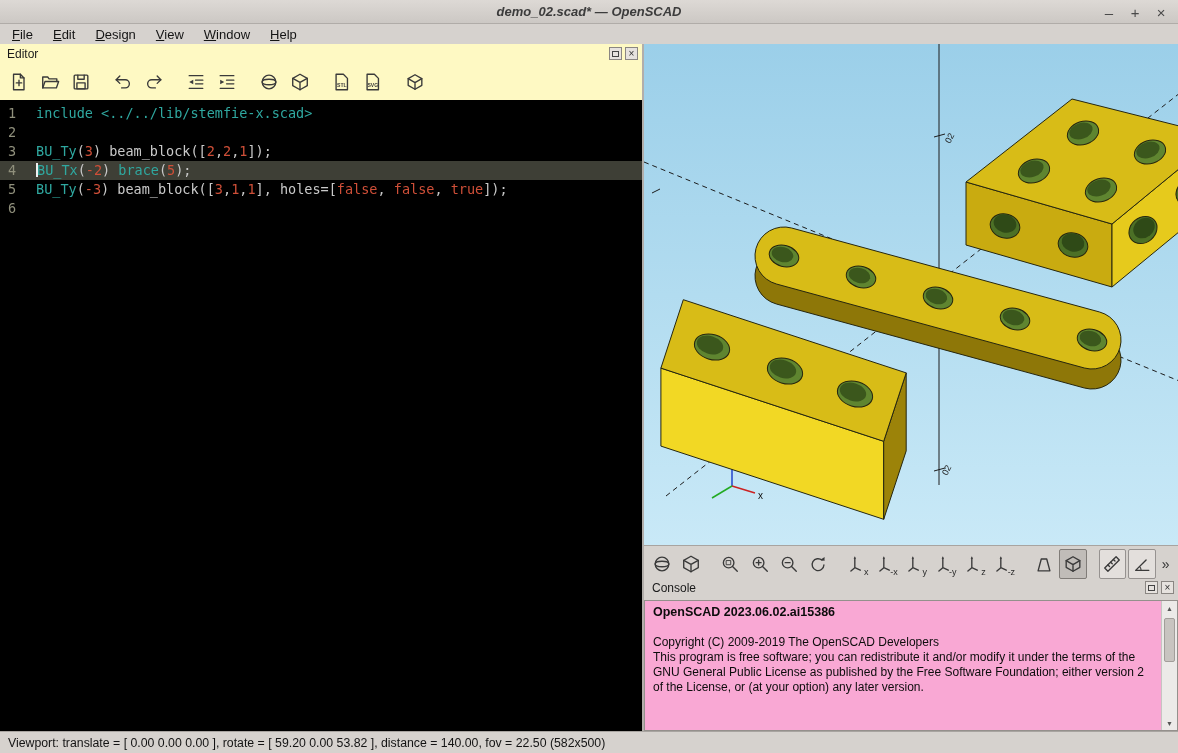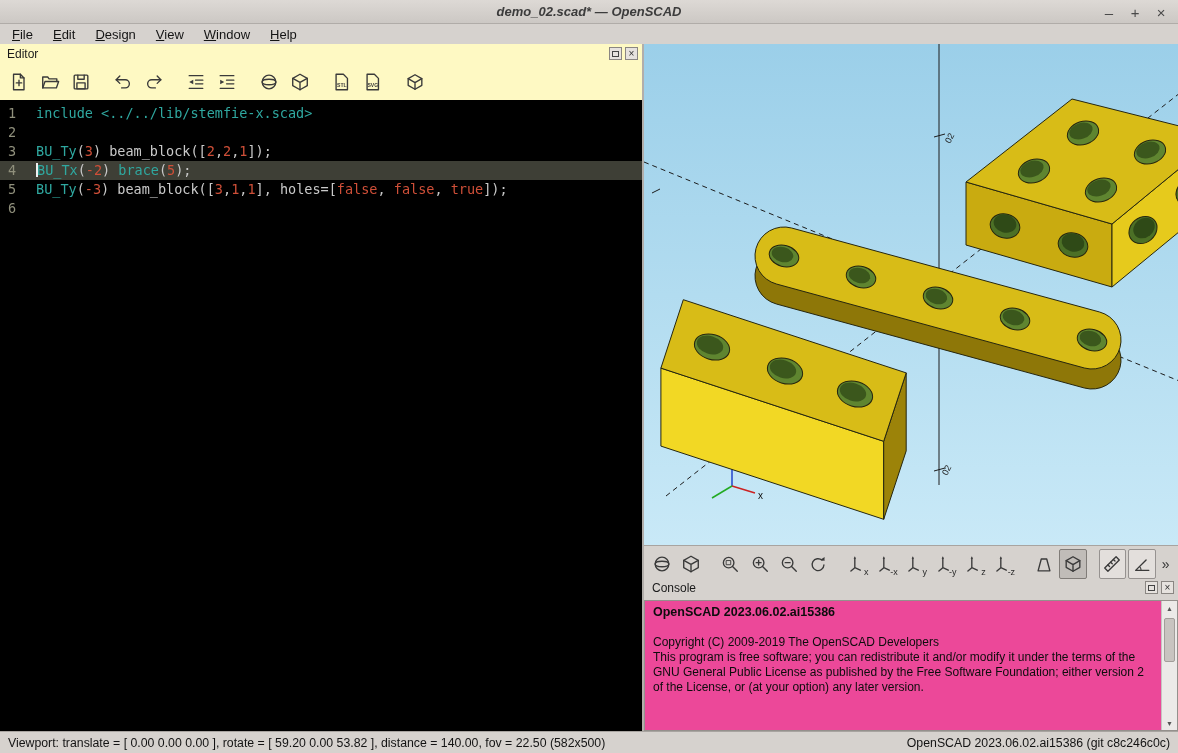--- a/index.html
+++ b/index.html
@@ -68,21 +68,21 @@
   .vtool-btn.boxed{border:1px solid #969290;background:#e3dfdc;}
   .vtool-btn.active{border:1px solid #807c78;background:#c0bcb8;}
   .vtool-btn.end{margin-left:auto;width:18px;}
   .vtool-btn.overflow{font-size:14px;color:#333;}
   .axis-label{position:absolute;right:2px;bottom:1px;font-size:9px;color:#2a2a2a;}
 
   
   .console-panel{flex:1;display:flex;flex-direction:column;min-height:0;}
   .console-header{height:19px;display:flex;padding:0 4px 0 8px;
     font-size:12px;color:#1a1a1a;}
-  .console-body{flex:1;background:#ec4899;border:1px solid #94908c;position:relative;
+  .console-body{flex:1;background:#f9a8d4;border:1px solid #94908c;position:relative;
     padding:4px 24px 4px 8px;font-size:12px;color:#0d0d0d;overflow:hidden;}
   .console-line{line-height:15px;min-height:15px;}
   .console-line.bold{font-weight:bold;font-size:12.5px;}
   .console-line.link{color:#0000c8;text-decoration:underline;}
   .scrollbar{position:absolute;top:0;right:0;bottom:0;width:16px;background:#eceae8;
     border-left:1px solid #c6c4c2;display:flex;flex-direction:column;}
   .sb-arrow{height:14px;display:flex;align-items:center;justify-content:center;
     font-size:7px;color:#555;}
   .sb-track{flex:1;position:relative;}
   .sb-thumb{position:absolute;top:3px;left:2px;right:2px;height:44px;background:#c8c4c0;
@@ -440,14 +440,13 @@
           </div>
           <div class="sb-arrow">▼</div>
         </div>
       </div>
     </div>
   </div>
 </div>
 
 <div class="statusbar">
   <span class="status-left">Viewport: translate = [ 0.00 0.00 0.00 ], rotate = [ 59.20 0.00 53.82 ], distance = 140.00, fov = 22.50 (582x500)</span>
-  <span class="status-right">OpenSCAD 2023.06.02.ai15386 (git c8c246c0c)</span>
 </div>
 
 </body></html>

